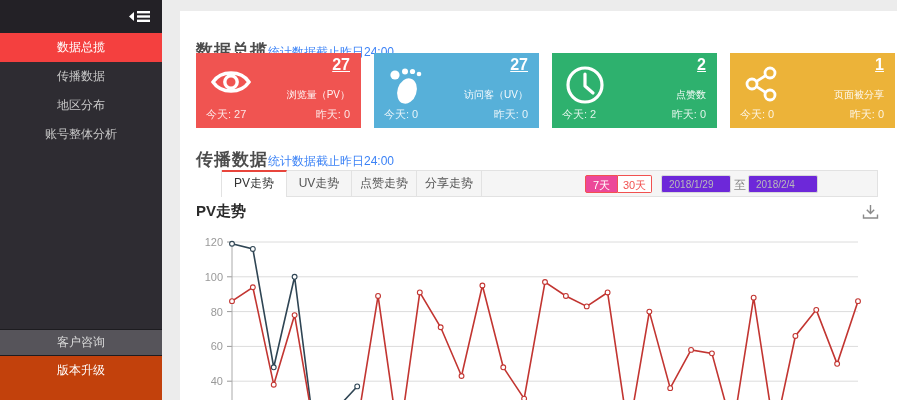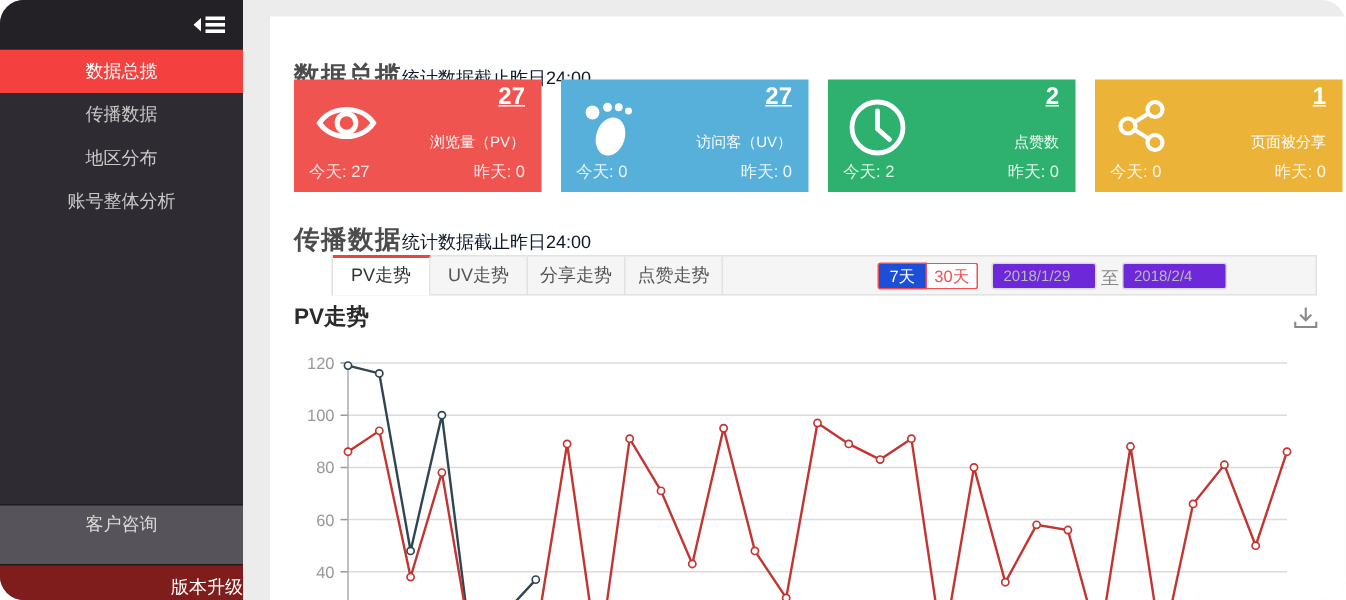--- a/index.html
+++ b/index.html
@@ -1,54 +1,54 @@
 <!DOCTYPE html>
 <html><head>
 <meta charset="utf-8">
 <style>
   * { margin:0; padding:0; box-sizing:border-box; }
   html,body { width:897px; height:400px; }
   body { font-family:"Liberation Sans","DejaVu Sans",sans-serif; }
-  .frame { position:relative; width:897px; height:400px; background:#ececec; overflow:hidden;border-radius:16px; }
+  .frame { position:relative; width:897px; height:400px; background:#ececec; overflow:hidden; }
 
   
   .sidebar { position:absolute; left:0; top:0; width:162px; height:400px; background:#2e2c32; }
   .sb-top { height:33px; background:#232126; position:relative; }
   .collapse-btn { position:absolute; right:11px; top:8px; width:22px; height:17px; cursor:pointer; }
   .sb-menu { padding-top:0; }
   .sb-item { height:29px; line-height:29px; text-align:center; color:#c9c9c9; font-size:12px; cursor:pointer; }
   .sb-item.active { background:#f4403f; color:#fff; }
   .sb-bottom { position:absolute; bottom:0; left:0; width:162px; }
-  .sb-bottom .sb-consult { height:40px; line-height:25px; background:#56545a; border-top:1px solid #1d1c20; text-align:center; color:#dcdcdc; font-size:12px; cursor:pointer; }
-  .sb-bottom .sb-upgrade { height:24px; line-height:28px; background:#7f1d1d; border-top:1px solid #1d1c20; text-align:right; color:#fff; font-size:12px; cursor:pointer; }
+  .sb-bottom .sb-consult { height:26px; line-height:25px; background:#56545a; border-top:1px solid #1d1c20; text-align:center; color:#dcdcdc; font-size:12px; cursor:pointer; }
+  .sb-bottom .sb-upgrade { height:45px; line-height:28px; background:#c2410c; border-top:1px solid #1d1c20; text-align:center; color:#fff; font-size:12px; cursor:pointer; }
 
   
   .content { position:absolute; left:180px; top:11px; width:717px; height:389px; background:#fff; }
   .sec-title { position:absolute; left:16px; display:flex; align-items:baseline; }
   .sec-title .main { font-size:17px; font-weight:bold; color:#4c4c4c; letter-spacing:1px; }
-  .sec-title .sub { font-size:12px; color:#0f172a;margin-top:14px; }
+  .sec-title .sub { font-size:12px; color:#3b82f6;margin-top:14px; }
   #sec-overview { top:19px; }
   #sec-spread { top:128px; }
 
   .cards { position:absolute; left:16px; top:42px; display:flex; }
   .card { position:relative; width:165px; height:75px; color:#fff; margin-right:13px; }
   .card:last-child { margin-right:0; }
   .card-icon { position:absolute; left:12px; top:11px; }
   .card-value { position:absolute; right:11px; top:3px; font-size:16px; font-weight:bold;text-decoration:underline; }
   .card-label { position:absolute; right:11px; top:35px; font-size:10px; opacity:.95; }
   .card-today { position:absolute; left:10px; bottom:6px; font-size:11px; opacity:.85; }
   .card-yesterday { position:absolute; right:11px; bottom:6px; font-size:11px; opacity:.85; }
 
   
   .toolbar { position:absolute; left:41px; top:159px; width:657px; height:27px; background:#f5f5f5; border:1px solid #e2e2e2; }
   .tabs { display:flex; height:25px; }
   .tab { width:65px; height:25px; line-height:25px; text-align:center; font-size:12px; color:#555; border-right:1px solid #e2e2e2; cursor:pointer; }
   .tab.active { background:#fff; border-top:2px solid #e8453c; line-height:22px; margin-top:-1px; height:27px; color:#333; }
   .range-btns { position:absolute; left:363px; top:4px; display:flex; cursor:pointer; }
-  .btn-7d { width:33px; height:18px; line-height:18px; text-align:center; font-size:11px; background:#1d4ed8; color:#fff; border:1px solid #f15150; border-radius:2px 0 0 2px; }
+  .btn-7d { width:33px; height:18px; line-height:18px; text-align:center; font-size:11px; background:#ec4899; color:#fff; border:1px solid #f15150; border-radius:2px 0 0 2px; }
   .btn-30d { width:34px; height:18px; line-height:18px; text-align:center; font-size:11px; background:#fff; color:#f15150; border:1px solid #f15150; border-left:none; border-radius:0 2px 2px 0; }
   .date-input { position:absolute; top:4px; width:70px; height:18px; border:1px solid #d9d9d9; border-radius:2px; background:#6d28d9; font-size:10px; color:#b9b9b9; padding-left:7px; font-family:inherit; }
   #date-from { left:439px; }
   #date-to { left:526px; }
   .date-sep { position:absolute; left:512px; top:6px; font-size:12px; color:#888; }
 
   
   .chart-title { position:absolute; left:16px; top:191px; font-size:15px; font-weight:bold; color:#2b2b2b; }
   .download-btn { position:absolute; left:682px; top:193px; width:17px; height:16px; cursor:pointer; }
   .chart-svg { position:absolute; left:0; top:228px; }
@@ -147,22 +147,22 @@
 
     <div class="sec-title" id="sec-spread">
       <span class="main">传播数据</span>
       <span class="sub">统计数据截止昨日24:00</span>
     </div>
 
     <div class="toolbar">
       <div class="tabs">
         <div class="tab active">PV走势</div>
         <div class="tab">UV走势</div>
+        <div class="tab">点赞走势</div>
         <div class="tab">分享走势</div>
-        <div class="tab">点赞走势</div>
       </div>
       <div class="range-btns">
         <div class="btn-7d">7天</div>
         <div class="btn-30d">30天</div>
       </div>
       <input class="date-input" id="date-from" value="2018/1/29" style="">
       <span class="date-sep">至</span>
       <input class="date-input" id="date-to" value="2018/2/4" style="">
     </div>
 

